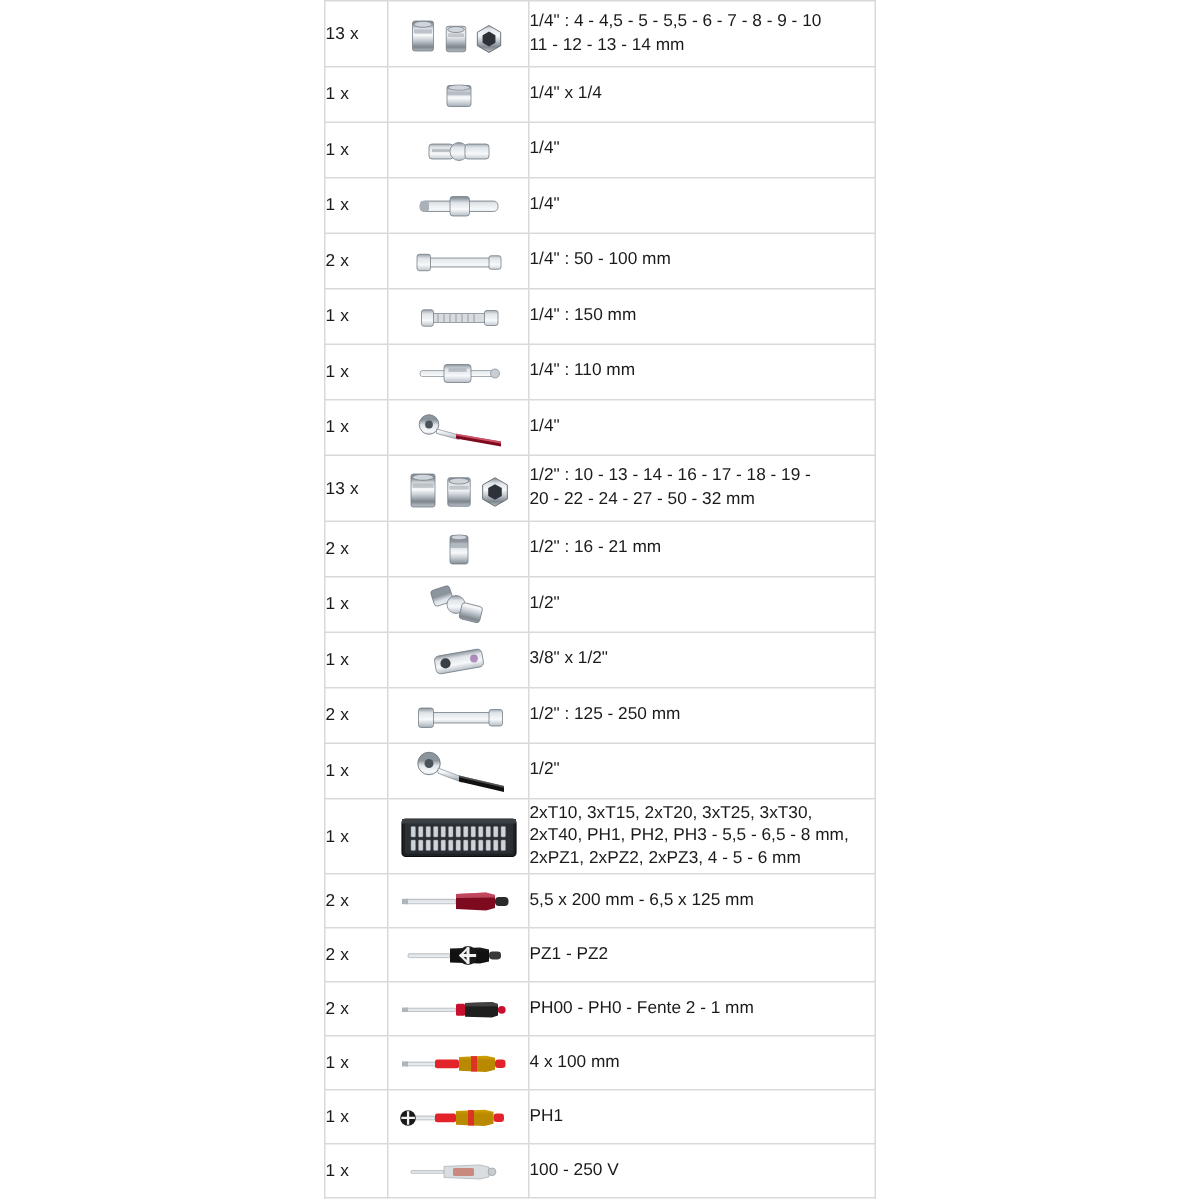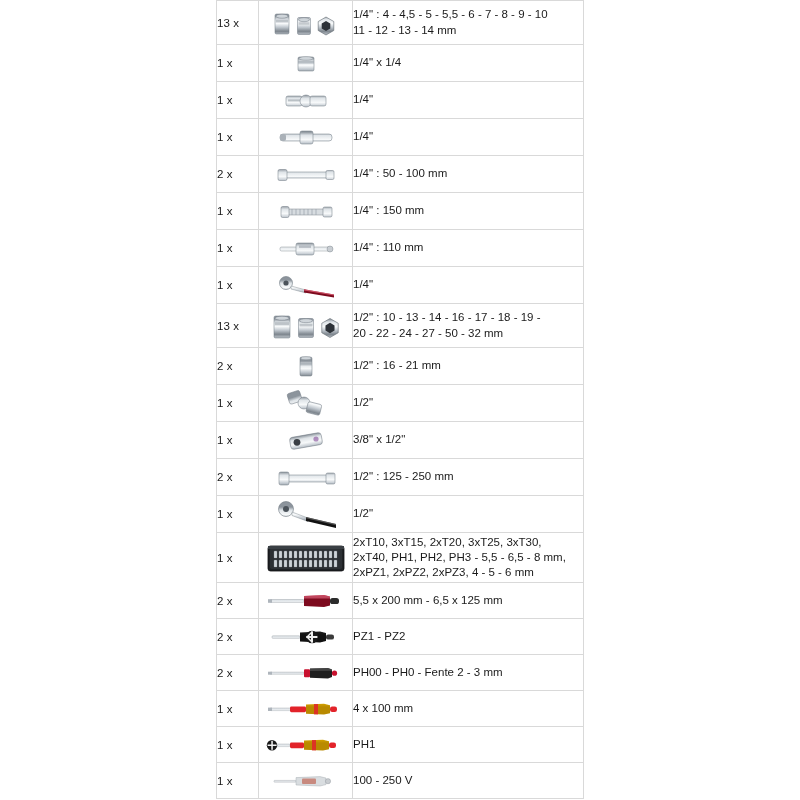--- a/index.html
+++ b/index.html
@@ -517,21 +517,21 @@
                   </linearGradient>
                 </defs>
                 <rect x="10" y="13.1" width="34" height="2.2" rx="0.8" fill="url(#cg)" stroke="#7d858c" stroke-width="0.3"></rect>
                 <rect x="8" y="12.7" width="4" height="3" fill="#aeb5bc"></rect>
                 <rect x="44" y="10.2" width="6" height="8" rx="1" fill="#c8102e"></rect>
                 <path d="M50 9.6 L68 9 L72 10.4 L72 18 L68 19.4 L50 18.8 Z" fill="#1f1f1f"></path>
                 <path d="M50 9.6 L68 9 L72 10.4 L72 11.8 L50 12 Z" fill="#5a5a5a" opacity="0.6"></path>
                 <circle cx="74.5" cy="14.2" r="2.6" fill="#c8102e"></circle>
               </svg></span></td>
           <td class="desc">
-            <span class="desc-line">PH00 - PH0 - Fente 2 - 3 mm</span>
+            <span class="desc-line">PH00 - PH0 - Fente 2 - 1 mm</span>
           </td>
         </tr>
         <tr style="height: 36px;">
           <td class="qty">1 x</td>
           <td class="img"><span class="tool-wrap"><svg width="92" height="28" viewBox="0 0 92 28" xmlns="http://www.w3.org/2000/svg">
                 <defs>
                   <linearGradient id="cg" x1="0" y1="12" x2="0" y2="18" gradientUnits="userSpaceOnUse">
                     <stop offset="0" stop-color="#8c949c"></stop>
                     <stop offset="0.18" stop-color="#dfe4e8"></stop>
                     <stop offset="0.42" stop-color="#f7f9fa"></stop>

